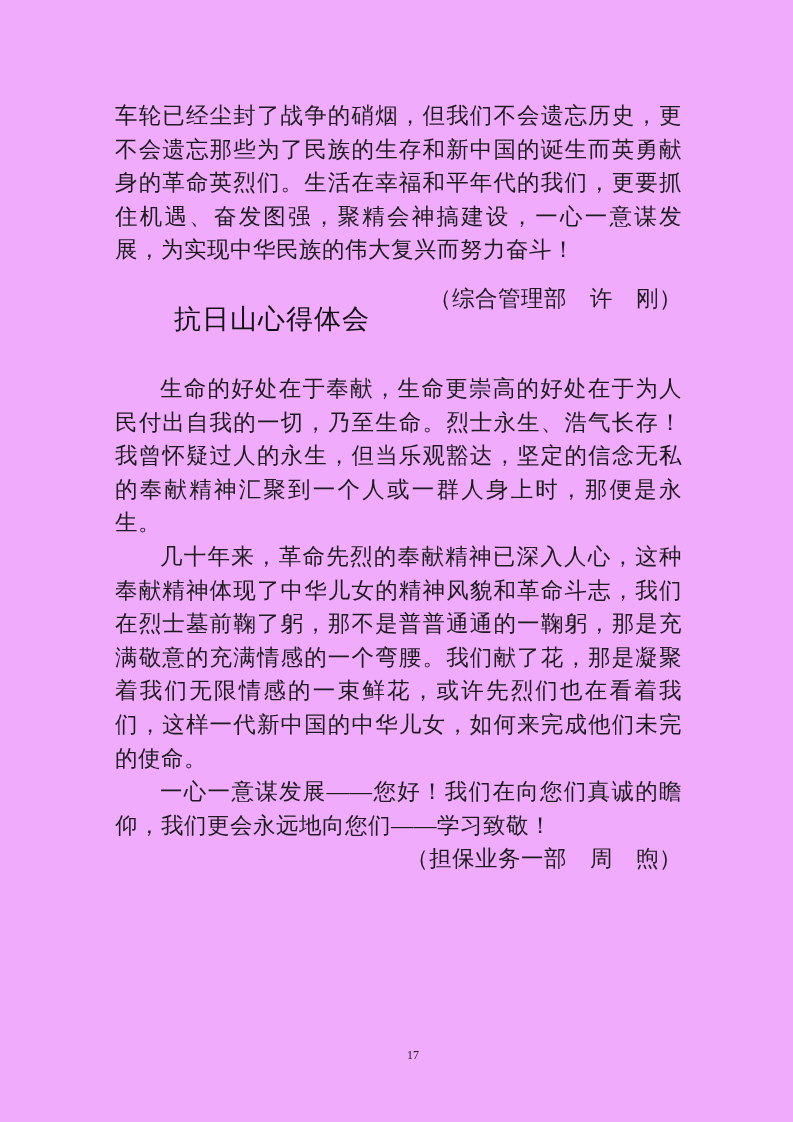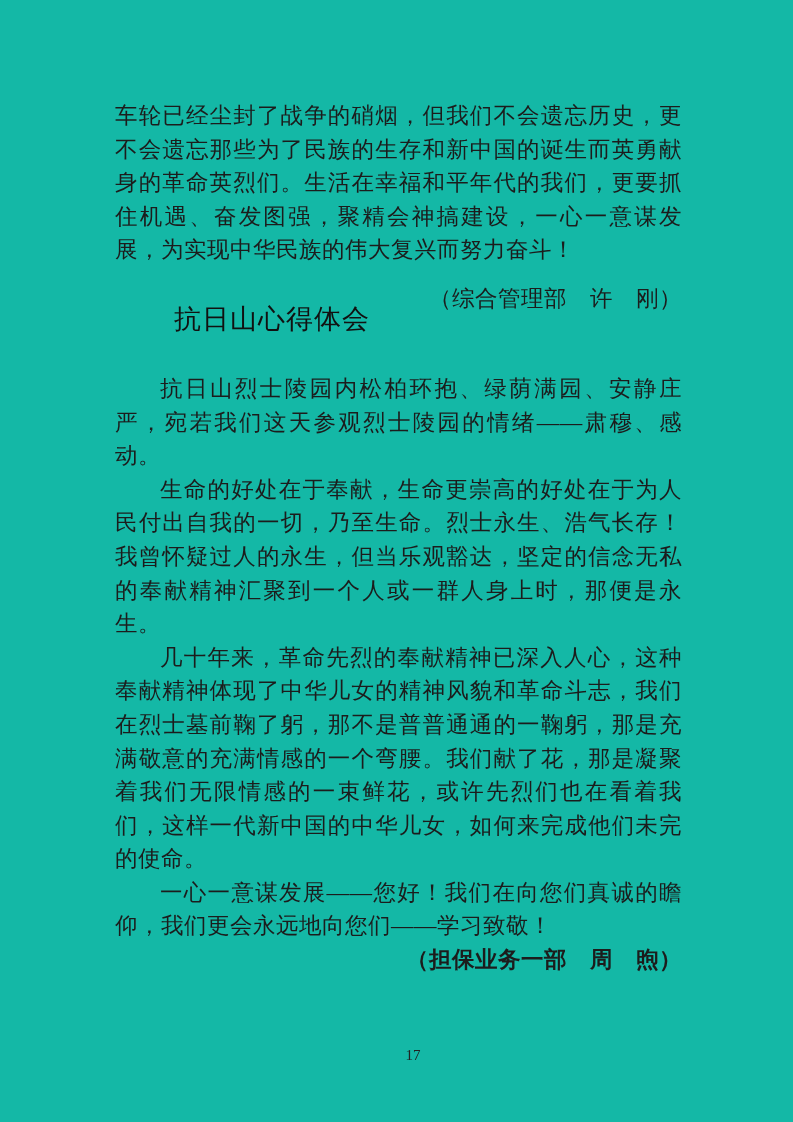--- a/index.html
+++ b/index.html
@@ -5,21 +5,21 @@
   html, body {
     margin: 0;
     padding: 0;
     background: #e8e8e8;
   }
   .page {
     position: relative;
     width: 793px;
     height: 1122px;
     margin: 0 auto;
-    background: #14b8a6;
+    background: #f0abfc;
     overflow: hidden;
     font-family: "Liberation Serif", serif;
     color: #1c1c1c;
   }
   .content {
     padding: 99px 111px 0 115px;
   }
   .para {
     margin: 0;
     font-size: 22.5px;
@@ -44,48 +44,46 @@
     text-align: center;
     letter-spacing: 1px;
     color: #111111;
   }
   .attr-line {
     margin: 0;
     font-size: 22.5px;
     line-height: 33.6px;
     text-align: right;
     letter-spacing: 0.5px;
-    font-weight: bold;
   }
   .page-number {
     position: absolute;
     left: 0;
     right: 0;
     bottom: 58px;
     text-align: center;
-    font-size: 15px;
+    font-size: 12px;
     line-height: 18px;
     color: #222222;
     padding-left: 33px;
   }
 </style>
 </head>
 <body>
 
 <div class="page">
   <div class="content">
 
     <p class="para">
       <span>车轮已经尘封了战争的硝烟，但我们不会遗忘历史，更不会遗忘那些为了民族的生存和新中国的诞生而英勇献身的革命英烈们。生活在幸福和平年代的我们，更要抓住机遇、奋发图强，聚精会神搞建设，一心一意谋发展，为实现中华民族的伟大复兴而努力奋斗！</span>
       <span class="intro-attr">（综合管理部　许　刚）</span>
     </p>
 
     <h1 class="article-title">抗日山心得体会</h1>
 
-    <p class="para indent">抗日山烈士陵园内松柏环抱、绿荫满园、安静庄严，宛若我们这天参观烈士陵园的情绪——肃穆、感动。</p>
 
 
     <p class="para indent">生命的好处在于奉献，生命更崇高的好处在于为人民付出自我的一切，乃至生命。烈士永生、浩气长存！我曾怀疑过人的永生，但当乐观豁达，坚定的信念无私的奉献精神汇聚到一个人或一群人身上时，那便是永生。</p>
 
     <p class="para indent">几十年来，革命先烈的奉献精神已深入人心，这种奉献精神体现了中华儿女的精神风貌和革命斗志，我们在烈士墓前鞠了躬，那不是普普通通的一鞠躬，那是充满敬意的充满情感的一个弯腰。我们献了花，那是凝聚着我们无限情感的一束鲜花，或许先烈们也在看着我们，这样一代新中国的中华儿女，如何来完成他们未完的使命。</p>
 
     <p class="para indent">一心一意谋发展——您好！我们在向您们真诚的瞻仰，我们更会永远地向您们——学习致敬！</p>
 
     <p class="attr-line">（担保业务一部　周　煦）</p>
 

